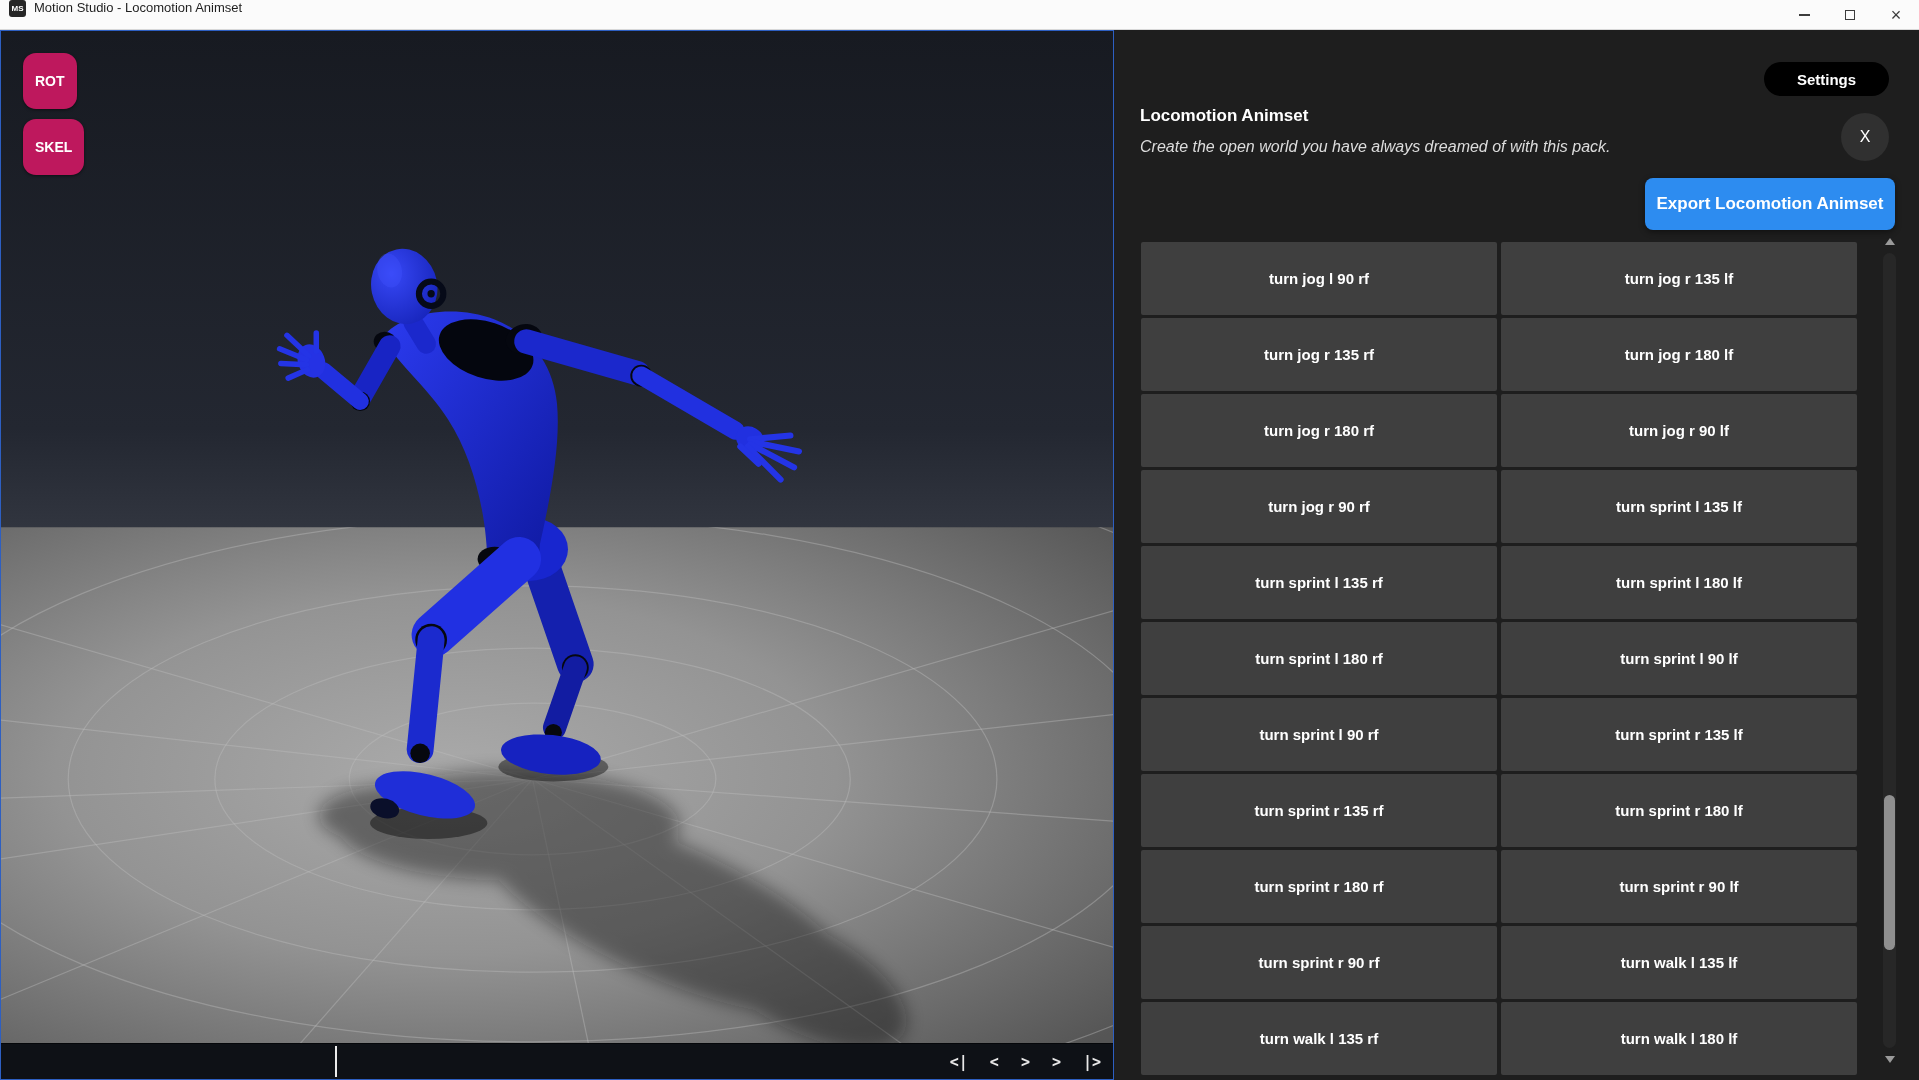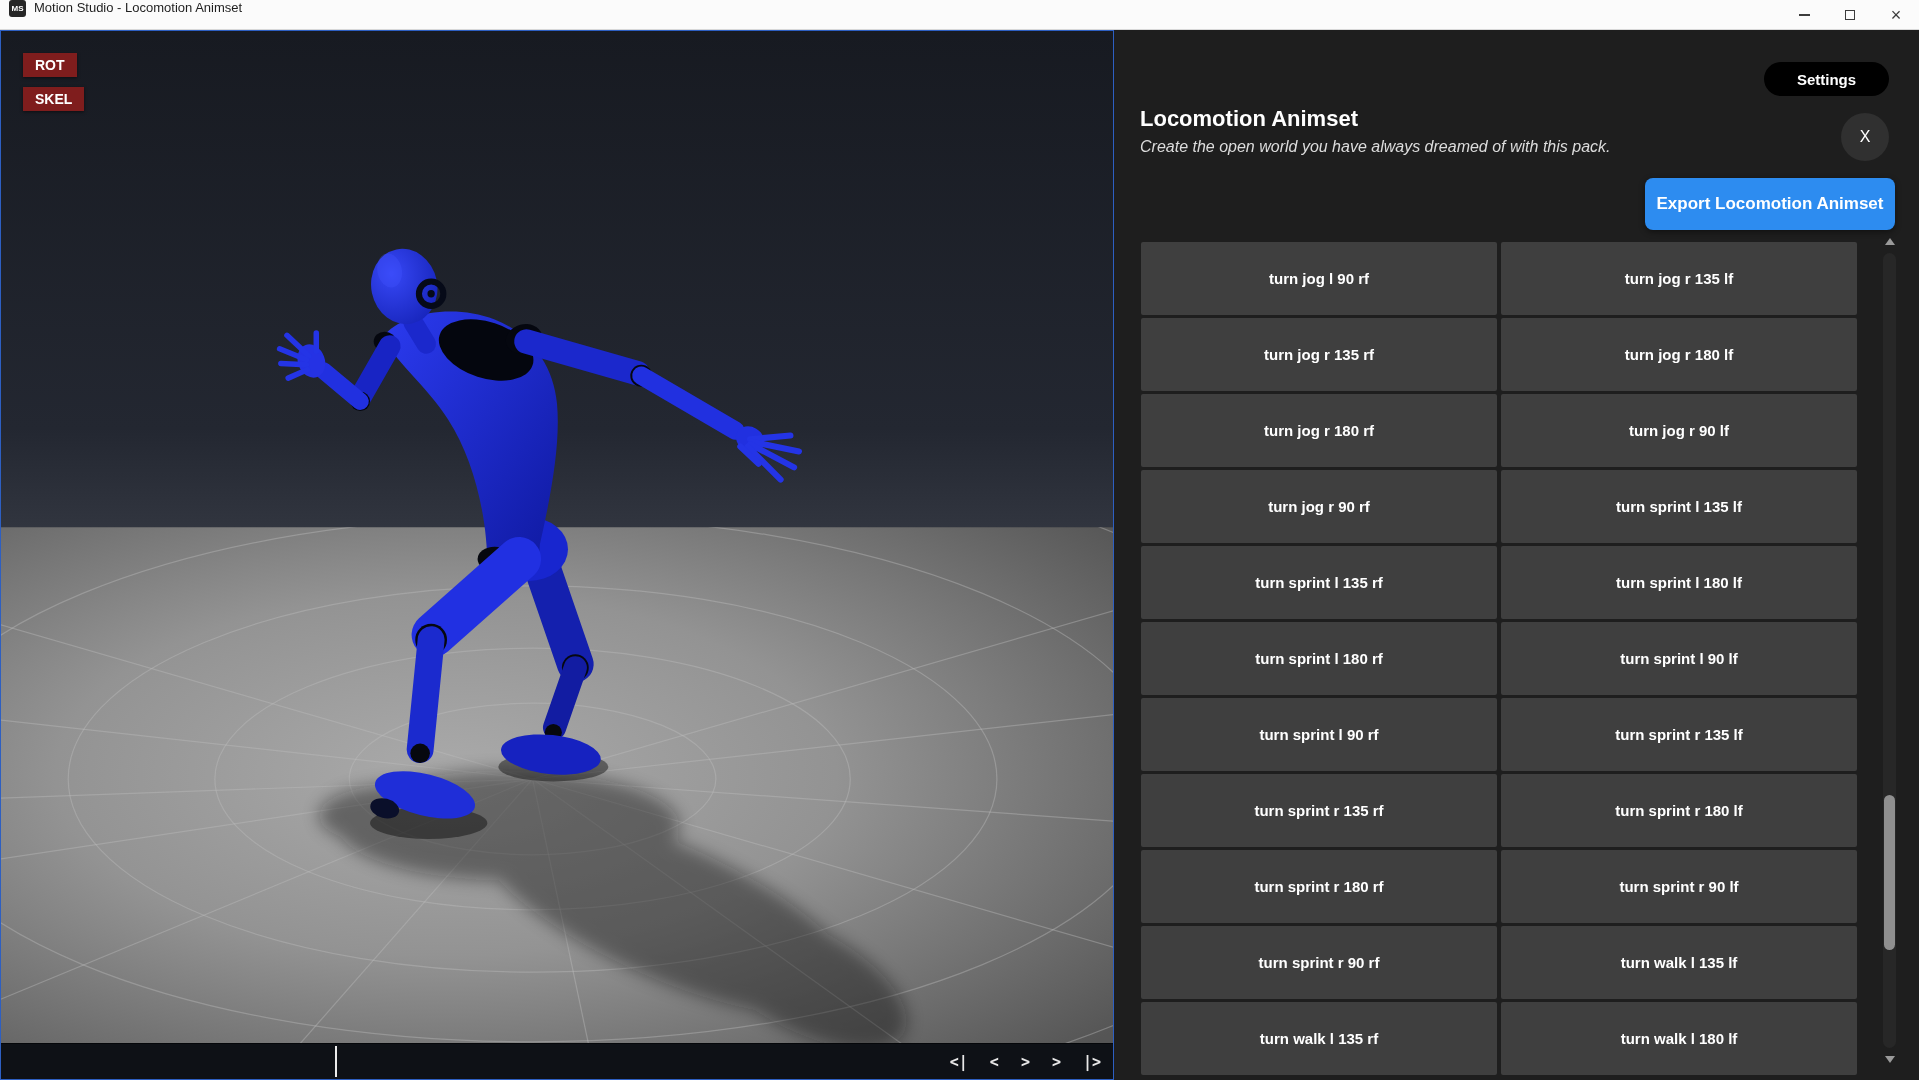--- a/index.html
+++ b/index.html
@@ -23,40 +23,40 @@
   
   .main { flex:1; display:flex; height:1050px; }
 
   
   .viewport { width:1114px; position:relative; background:#20242e;
               border:1px solid #2d5fc2; flex:0 0 auto; }
   .scene { position:absolute; left:0; top:0; right:0; bottom:36px; }
   .scene svg { width:100%; height:100%; display:block; }
 
   .vp-tools { position:absolute; left:22px; top:22px; display:flex; flex-direction:column; gap:10px; }
-  .vp-tool-btn { background:#7f1d1d; color:#fff; border:none; border-radius:0;
+  .vp-tool-btn { background:#be185d; color:#fff; border:none; border-radius:13px;
                  font-family:"Liberation Sans",sans-serif; font-weight:bold; font-size:14px;
-                 padding:4px 12px; cursor:pointer; box-shadow:0 1px 3px rgba(0,0,0,.5);
+                 padding:20px 12px; cursor:pointer; box-shadow:0 1px 3px rgba(0,0,0,.5);
                  align-self:flex-start; }
 
   .timeline { position:absolute; left:0; right:0; bottom:0; height:36px; background:#0e1116;
               border-top:1px solid #05070a; }
   .playhead { position:absolute; left:30%; top:2px; bottom:2px; width:2px; background:#ececec; }
   .transport { position:absolute; right:12px; top:0; bottom:0; display:flex; align-items:center; gap:22px; }
   .transport span { color:#e8e8e8; font-size:15px; font-weight:bold; cursor:pointer;
                     font-family:"DejaVu Sans Mono", monospace; }
 
   
   .panel { flex:1; background:#1e1e1e; position:relative; }
 
   .settings-btn { position:absolute; top:32px; right:30px; width:125px; height:34px;
                   background:#000000; border:none; border-radius:17px; color:#fff;
                   font-weight:bold; font-size:15px; cursor:pointer;
                   font-family:"Liberation Sans",sans-serif; }
-  .panel-title { position:absolute; left:26px; top:76px; color:#fff; font-size:22px; font-weight:bold; }
+  .panel-title { position:absolute; left:26px; top:76px; color:#fff; font-size:17px; font-weight:bold; }
   .panel-sub   { position:absolute; left:26px; top:108px; color:#dcdcdc; font-size:16px;font-style:italic; }
   .x-btn { position:absolute; top:83px; right:30px; width:48px; height:48px; border-radius:50%;
            background:#303030; border:none; color:#fff; font-size:16px; cursor:pointer;
            font-family:"Liberation Sans",sans-serif; }
   .export-btn { position:absolute; top:148px; right:24px; width:250px; height:52px;
                 background:#2d8cf0; border:none; border-radius:8px; color:#fff;
                 font-weight:bold; font-size:17px; cursor:pointer;
                 box-shadow:0 2px 6px rgba(0,0,0,.45);
                 font-family:"Liberation Sans",sans-serif; }
 

